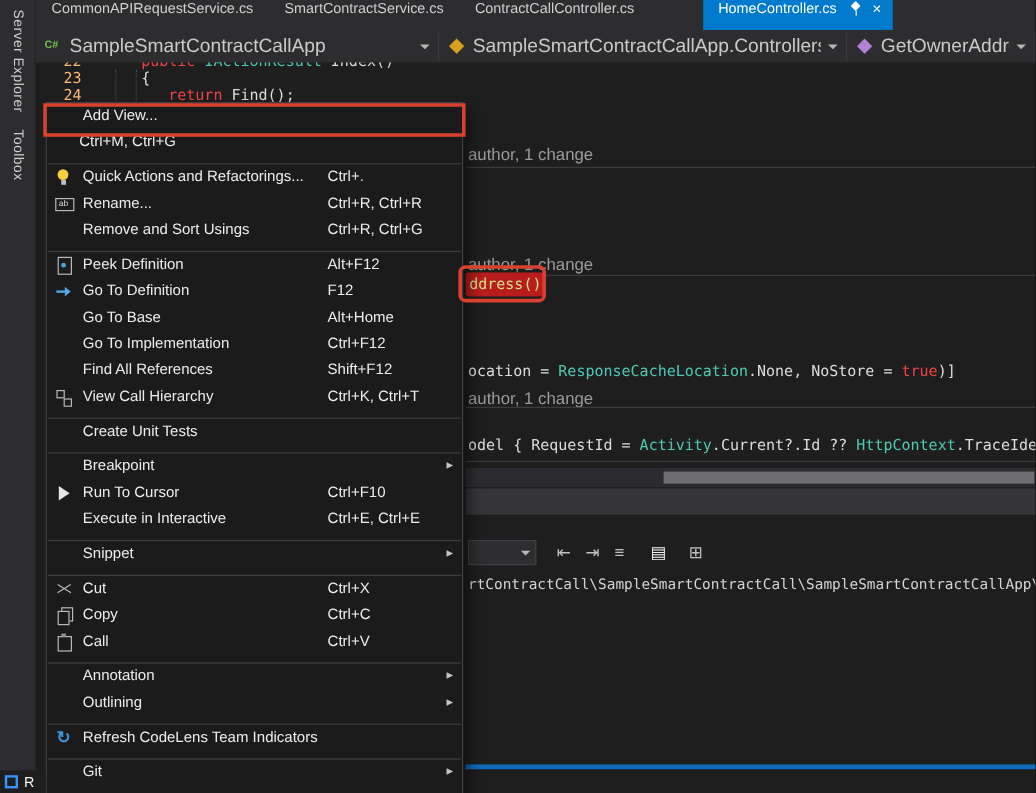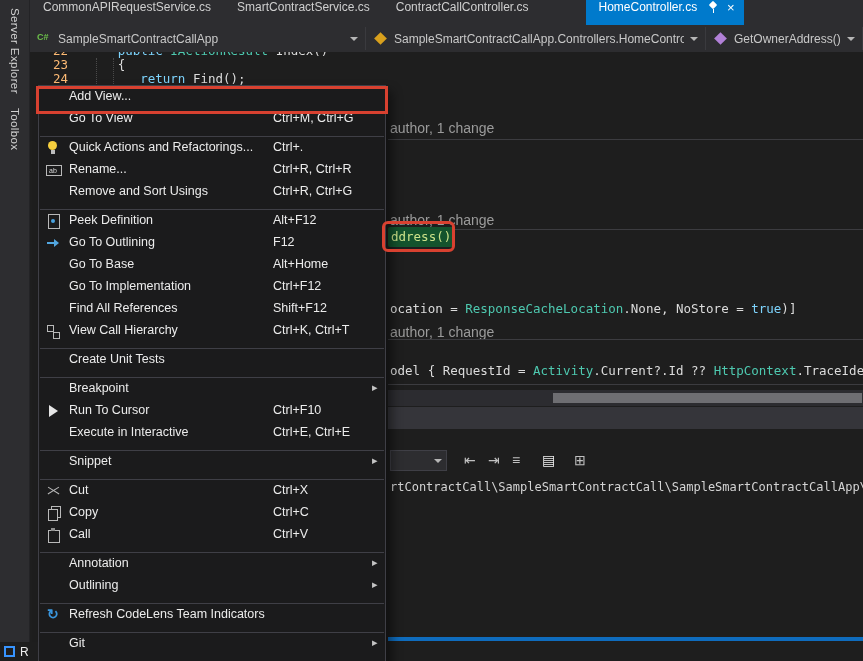--- a/index.html
+++ b/index.html
@@ -16,49 +16,49 @@
   .tab-bar{position:absolute;left:30px;top:0;right:0;height:25px;background:#2d2d30;display:flex;z-index:15}
   .tab{display:flex;align-items:flex-start;padding:0 13px;font-size:12px;color:#cfcfcf;white-space:nowrap}
   .tab.active{background:#007acc;color:#fff;margin-left:44px;padding-right:7px}
   .tab-pin{position:relative;width:14px;height:15px;margin-left:9px}
   .tab-pin::before{content:"";position:absolute;left:4px;top:2px;width:6px;height:6px;background:#fff;transform:rotate(45deg);border-radius:1px}
   .tab-pin::after{content:"";position:absolute;left:6.5px;top:8.5px;width:1.5px;height:4.5px;background:#fff}
   .tab-close{margin-left:4px;font-size:13px;color:#fff;width:13px;text-align:center}
 
   
   .navbar{position:absolute;left:30px;top:25px;right:0;height:27px;background:#2d2d30;display:flex;align-items:center;z-index:14}
-  .nav-combo{display:flex;align-items:center;height:23px;padding:0 7px;color:#c9c9c9;font-size:12px;border-right:1px solid #3a3a3e;overflow:hidden}
+  .nav-combo{display:flex;align-items:center;height:23px;padding:0 7px;color:#c9c9c9;font-size:16px;border-right:1px solid #3a3a3e;overflow:hidden}
   .nav-combo.c1{width:336px;flex:none}
   .nav-combo.c2{width:340px;flex:none}
   .nav-combo.c3{flex:1}
   .nav-combo .val{white-space:nowrap;overflow:hidden;flex:1;padding:0 6px}
   .chev{width:0;height:0;border-left:4px solid transparent;border-right:4px solid transparent;border-top:4px solid #b6b6b6;margin-left:6px;flex:none}
   .ic-proj{position:relative;width:15px;height:13px;flex:none}
   .ic-proj::before{content:"C#";position:absolute;left:0;top:0;font-size:9px;font-weight:bold;color:#6cc04a}
   .ic-class{width:9px;height:9px;background:#d8a01d;transform:rotate(45deg);margin:0 3px;flex:none}
   .ic-method{width:9px;height:9px;background:#b180d7;transform:rotate(45deg);margin:0 3px;flex:none}
 
   
   .code-rows{position:absolute;left:30px;top:44px;z-index:1}
   .code-row{display:flex;height:14px;font:12.5px/14px "DejaVu Sans Mono",monospace}
   .ln{width:44px;text-align:right;padding-right:6px;color:#fdba74;flex:none}
   .cd{white-space:pre;padding-left:6px}
-  .tk-kw{color:#7dd3fc}.tk-type{color:#4ec9b0}.tk-plain{color:#dcdcdc}
+  .tk-kw{color:#ef4444}.tk-type{color:#4ec9b0}.tk-plain{color:#dcdcdc}
   .guide{position:absolute;width:0;border-left:1px dotted #4a4a4a;z-index:1}
   .g1{left:96px;top:58px;height:28px}.g2{left:113px;top:58px;height:28px}
 
   .lens{position:absolute;font-size:14px;color:#9b9b9b;z-index:1;white-space:nowrap}
   .l1{left:390px;top:120px}.l2{left:390px;top:212px}.l3{left:390px;top:324px}
   .sep-line{position:absolute;height:1px;background:#3c3c40;z-index:1}
   .s1{left:388px;top:139px;right:0}.s2{left:455px;top:229px;right:0}
   .s3{left:388px;top:339px;right:0}.s4{left:388px;top:384px;right:0}
   .frag{position:absolute;font:12.5px/16px "DejaVu Sans Mono",monospace;white-space:pre;z-index:1;color:#dcdcdc}
   .f1{left:390px;top:301px}.f2{left:390px;top:363px}
 
-  .sym-box{position:absolute;left:388px;top:227px;height:20px;padding:0 3px;background:#14532d;color:#cde28a;
+  .sym-box{position:absolute;left:388px;top:227px;height:20px;padding:0 3px;background:#b91c1c;color:#cde28a;
            font:12.5px/20px "DejaVu Sans Mono",monospace;z-index:2;border-radius:2px}
   .anno2{position:absolute;left:382px;top:221px;width:73px;height:31px;border:3px solid #d84130;border-radius:6px;z-index:62}
 
   .hscroll{position:absolute;left:388px;top:390px;right:0;height:16px;background:#2c2c30;z-index:1}
   .hthumb{position:absolute;left:165px;right:1px;top:3px;height:10px;background:#6e6e72}
   .band{position:absolute;left:388px;top:407px;right:0;height:22px;background:#35353a;z-index:1}
 
   .out-combo{position:absolute;left:390px;top:450px;width:57px;height:21px;background:#2d2d30;border:1px solid #3f3f46;
              display:flex;align-items:center;justify-content:flex-end;padding-right:4px;z-index:1}
   .tool-icon{position:absolute;top:451px;font-size:14px;color:#c0c0c0;z-index:1;line-height:18px}
@@ -193,21 +193,20 @@
 
   <div class="context-menu">
       <div class="menu-item annotated">
         <span class="mi-icon"></span>
         <span class="mi-label">Add View...</span>
         <span class="mi-shortcut"></span>
         <span class="mi-arrow"></span>
       </div>
       <div class="menu-item">
         <span class="mi-icon"></span>
-        <span class="mi-label">Go To View</span>
         <span class="mi-shortcut">Ctrl+M, Ctrl+G</span>
         <span class="mi-arrow"></span>
       </div>
       <div class="menu-sep"></div>
       <div class="menu-item">
         <span class="mi-icon ic-bulb"></span>
         <span class="mi-label">Quick Actions and Refactorings...</span>
         <span class="mi-shortcut">Ctrl+.</span>
         <span class="mi-arrow"></span>
       </div>
@@ -225,21 +224,21 @@
       </div>
       <div class="menu-sep"></div>
       <div class="menu-item">
         <span class="mi-icon ic-peek"></span>
         <span class="mi-label">Peek Definition</span>
         <span class="mi-shortcut">Alt+F12</span>
         <span class="mi-arrow"></span>
       </div>
       <div class="menu-item">
         <span class="mi-icon ic-goto"></span>
-        <span class="mi-label">Go To Outlining</span>
+        <span class="mi-label">Go To Definition</span>
         <span class="mi-shortcut">F12</span>
         <span class="mi-arrow"></span>
       </div>
       <div class="menu-item">
         <span class="mi-icon"></span>
         <span class="mi-label">Go To Base</span>
         <span class="mi-shortcut">Alt+Home</span>
         <span class="mi-arrow"></span>
       </div>
       <div class="menu-item">

